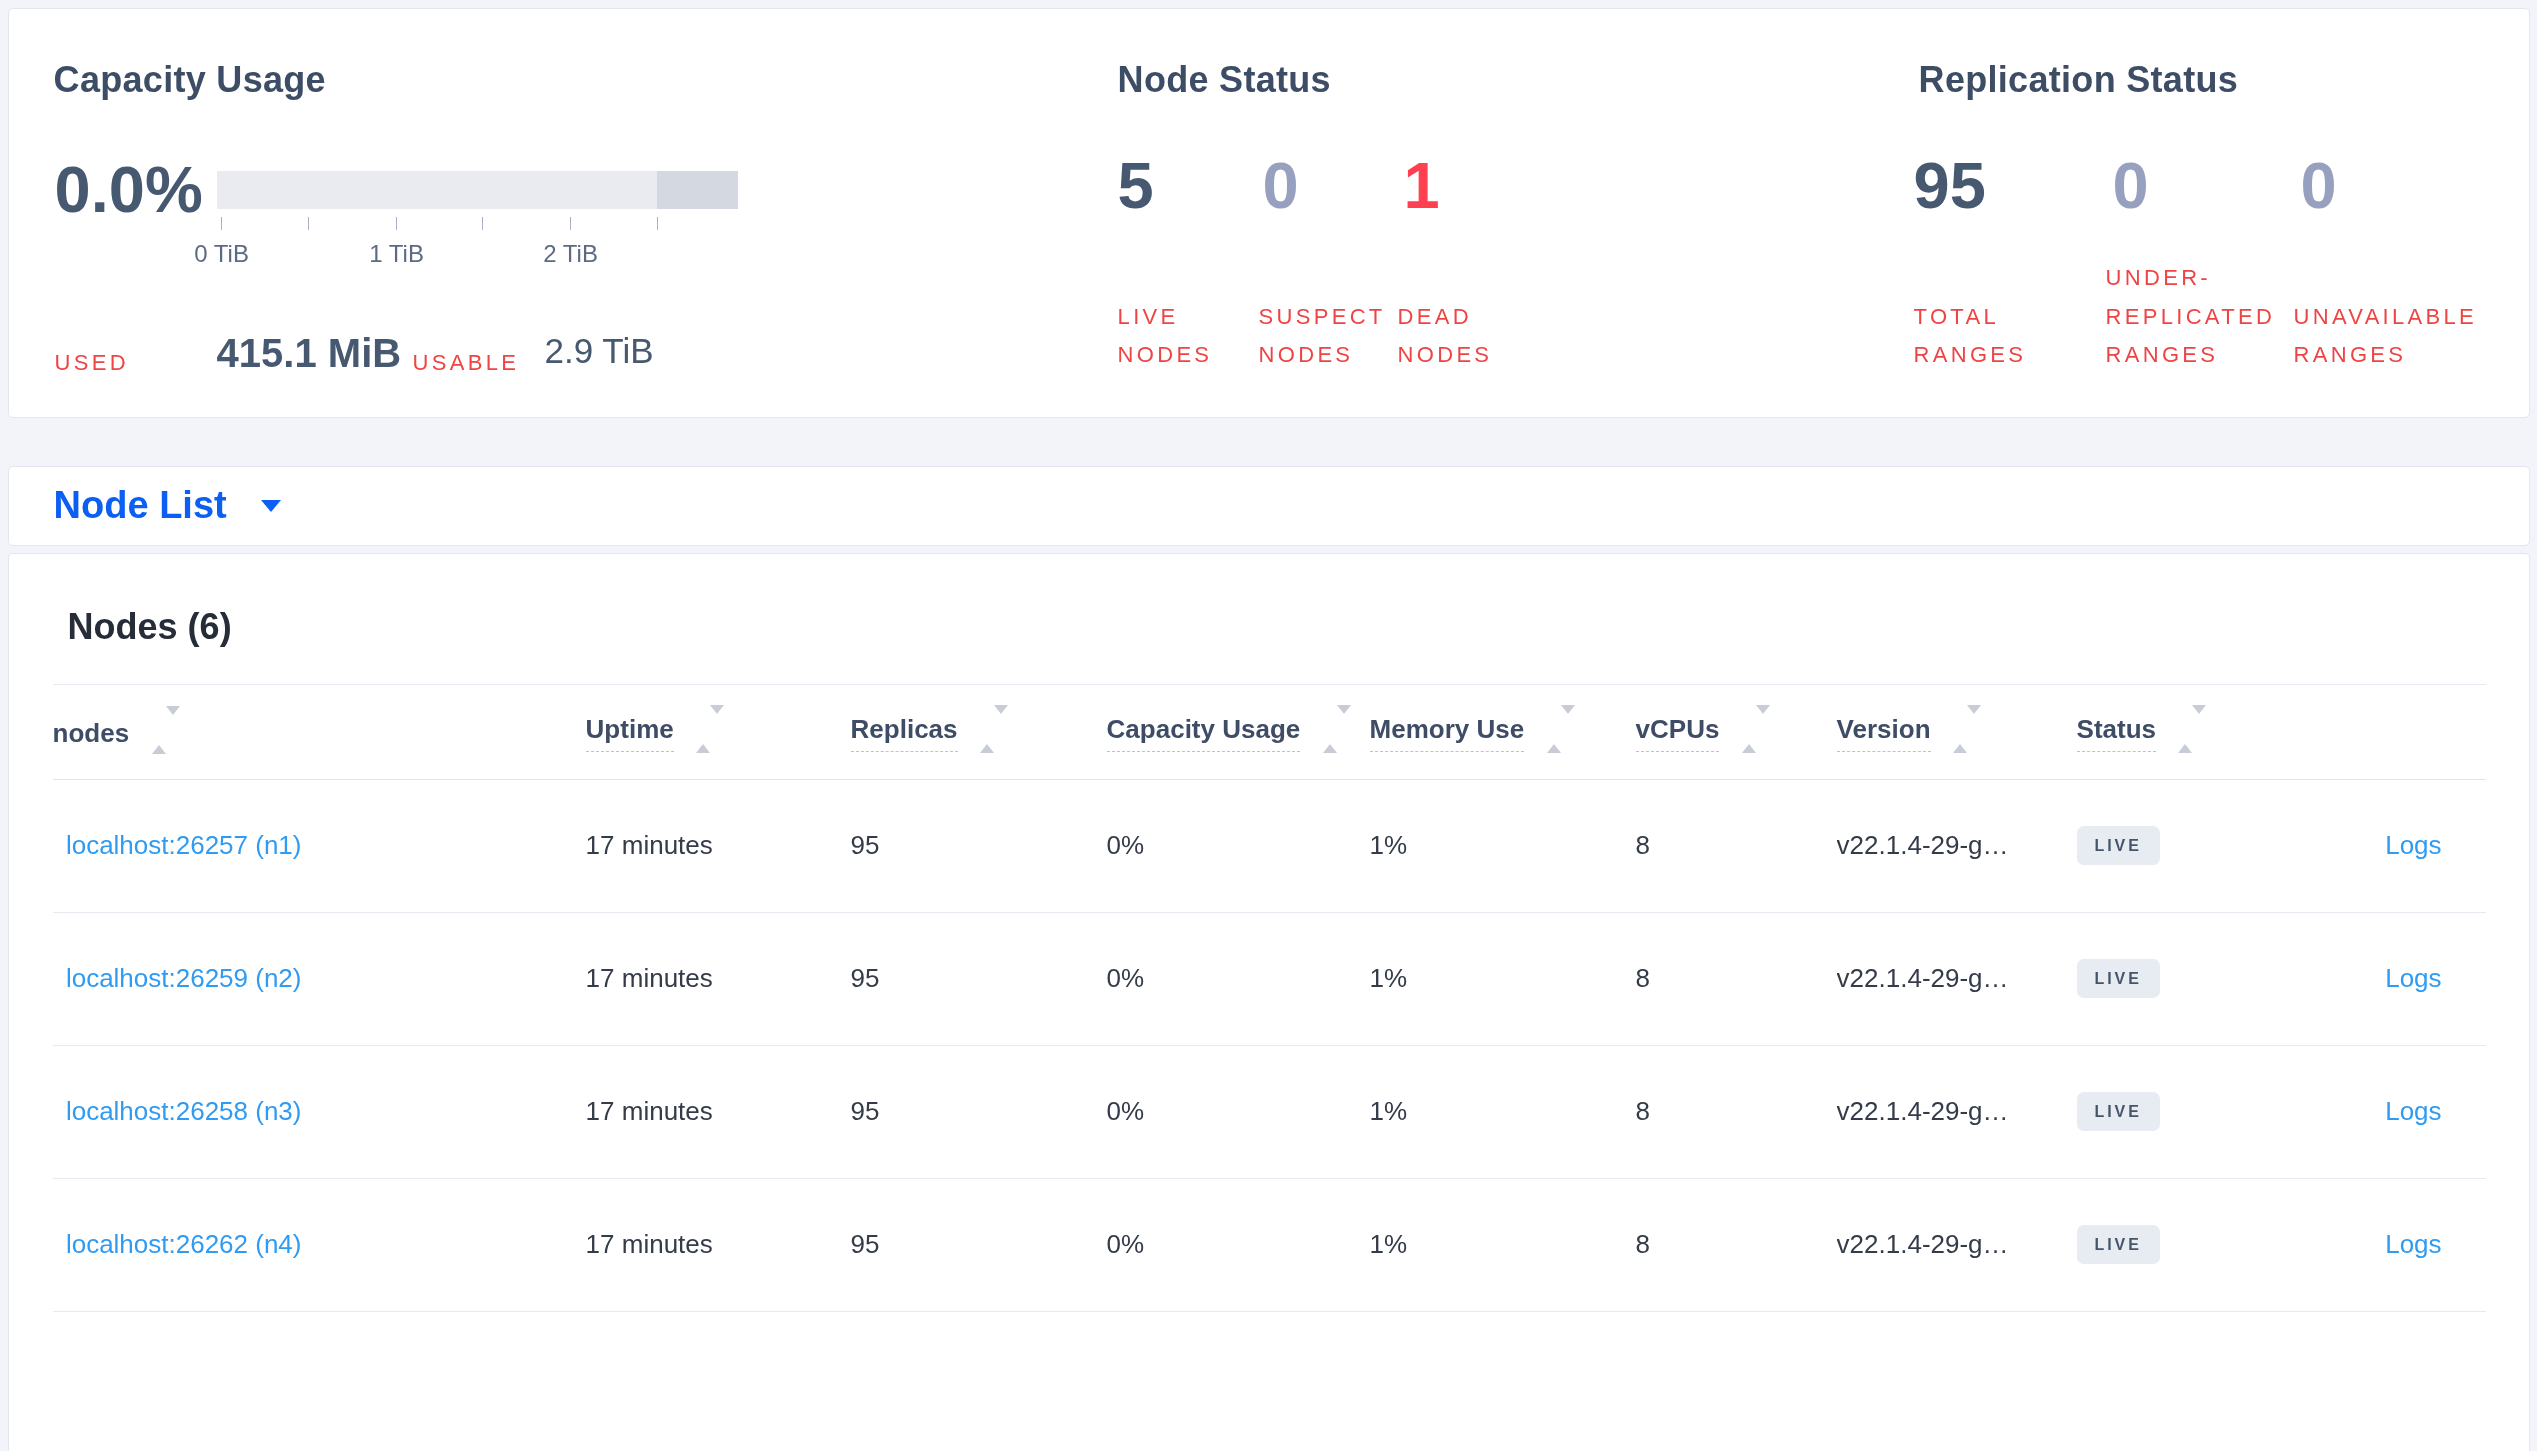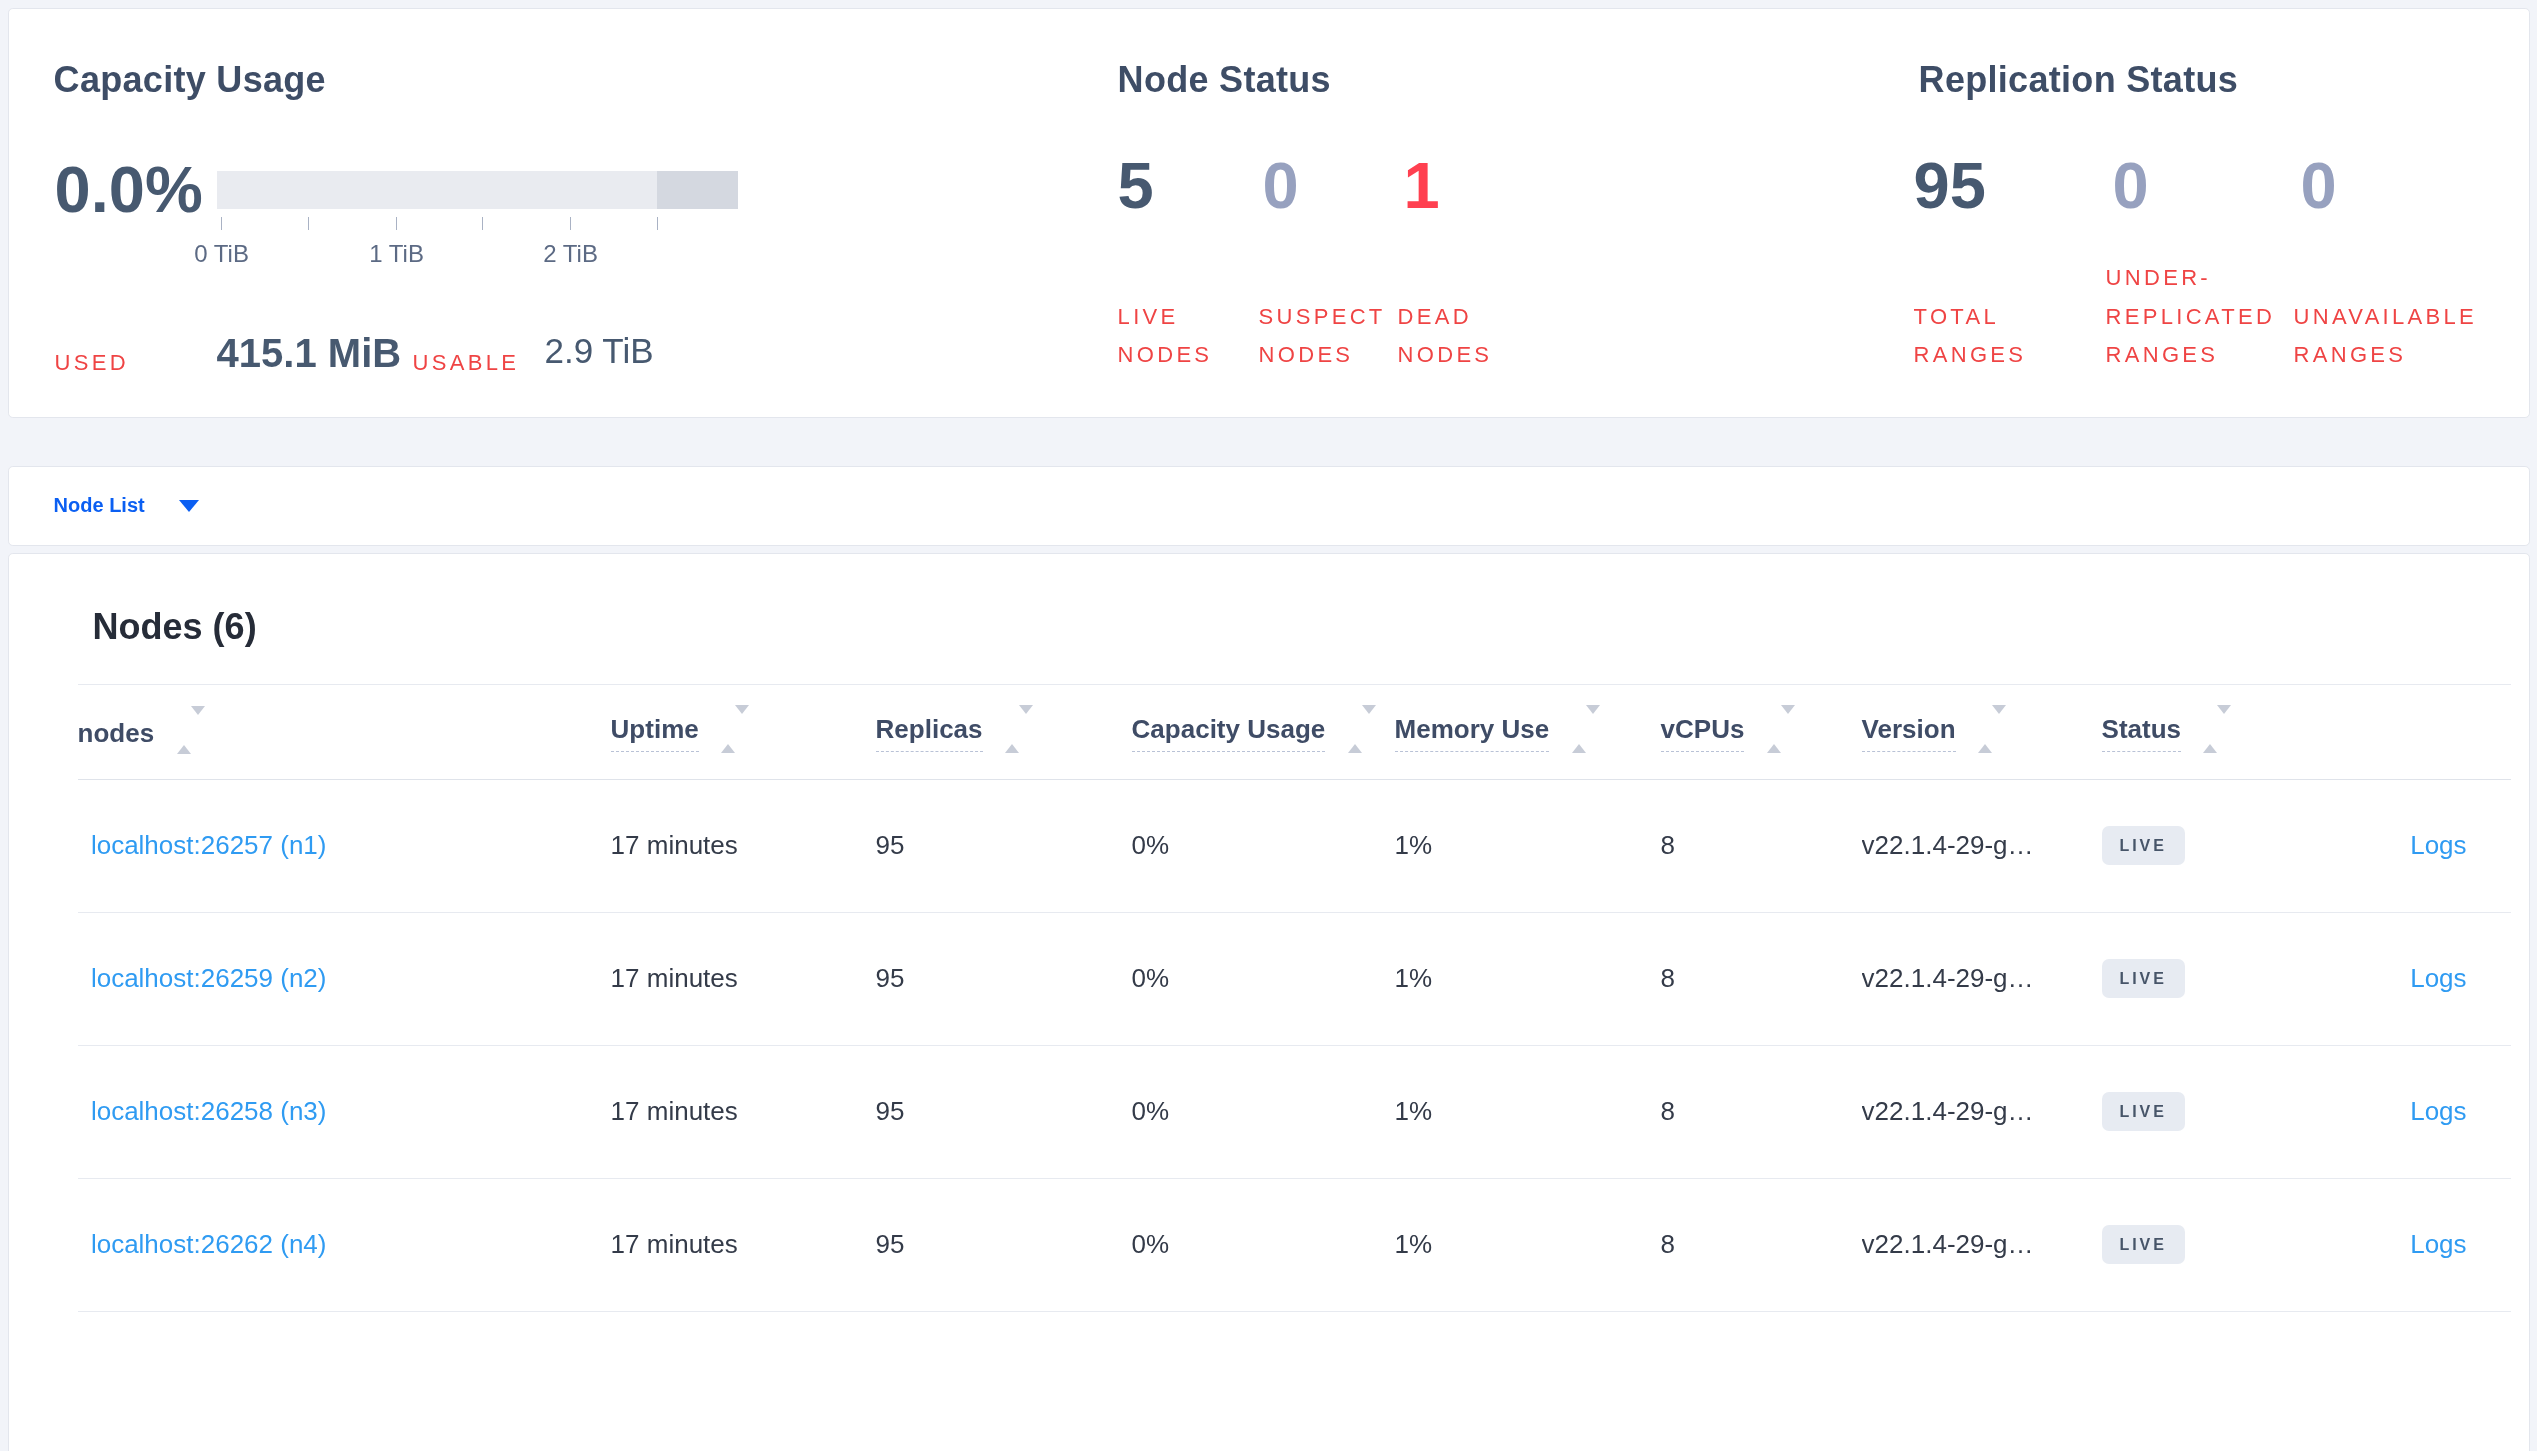--- a/index.html
+++ b/index.html
@@ -7,21 +7,20 @@
   body {
     background:#f2f4f9;
     font-family:"Liberation Sans", sans-serif;
     color:#343b49;
   }
   .panel {
     background:#ffffff;
     border:1px solid #e3e6ed;
     border-radius:4.8px;
     margin:0 7.6px;
-    padding-left:25px;
   }
 
   
   .summary-panel {
     margin-top:7.6px;
     height:410px;
     position:relative;
   }
   .card-title {
     position:absolute; top:50px;
@@ -77,21 +76,21 @@
   .nodelist-panel {
     margin-top:48px;
     height:80px;
     display:flex; align-items:center;
     padding-left:45px;
   }
   .nodelist-link {
     display:flex; align-items:center; cursor:pointer;
   }
   .nodelist-label {
-    font-size:20px; font-weight:600; color:#0b5ff2;
+    font-size:38px; font-weight:600; color:#0b5ff2;
   }
   .caret-down {
     width:0; height:0; margin-left:34px;
     border-left:10.5px solid transparent;
     border-right:10.5px solid transparent;
     border-top:12.4px solid #0b5ff2;
   }
 
   
   .table-panel {

